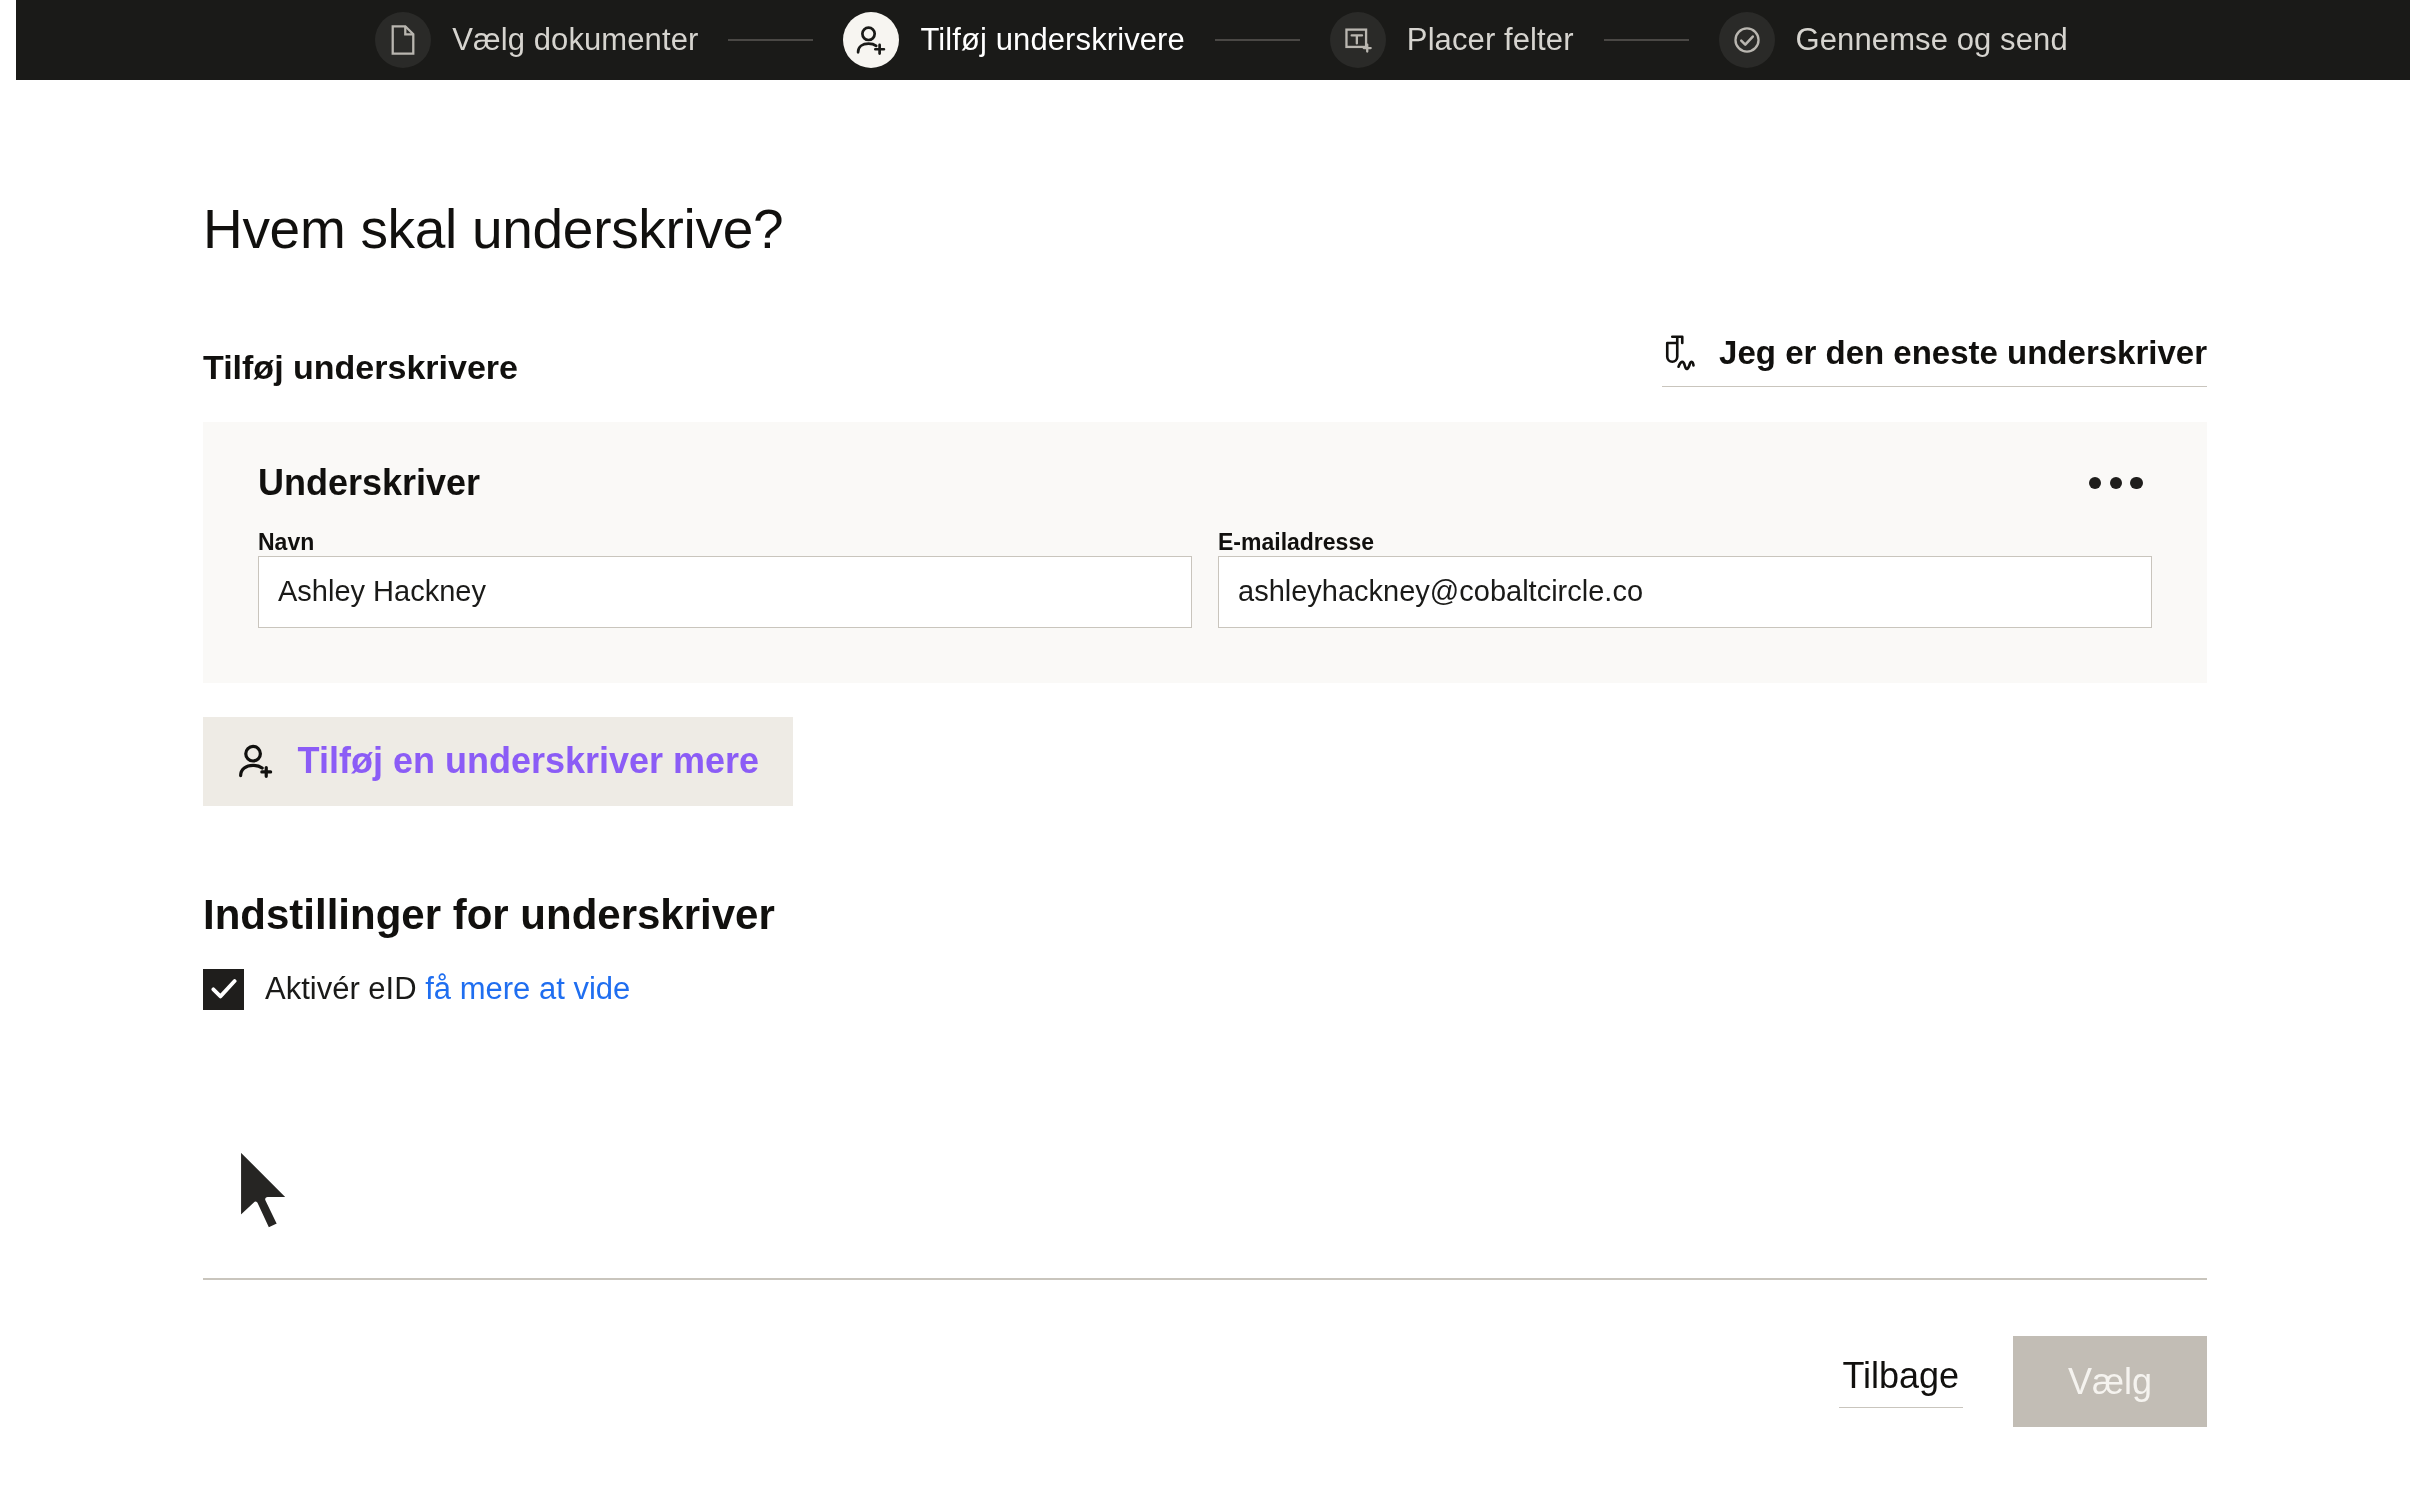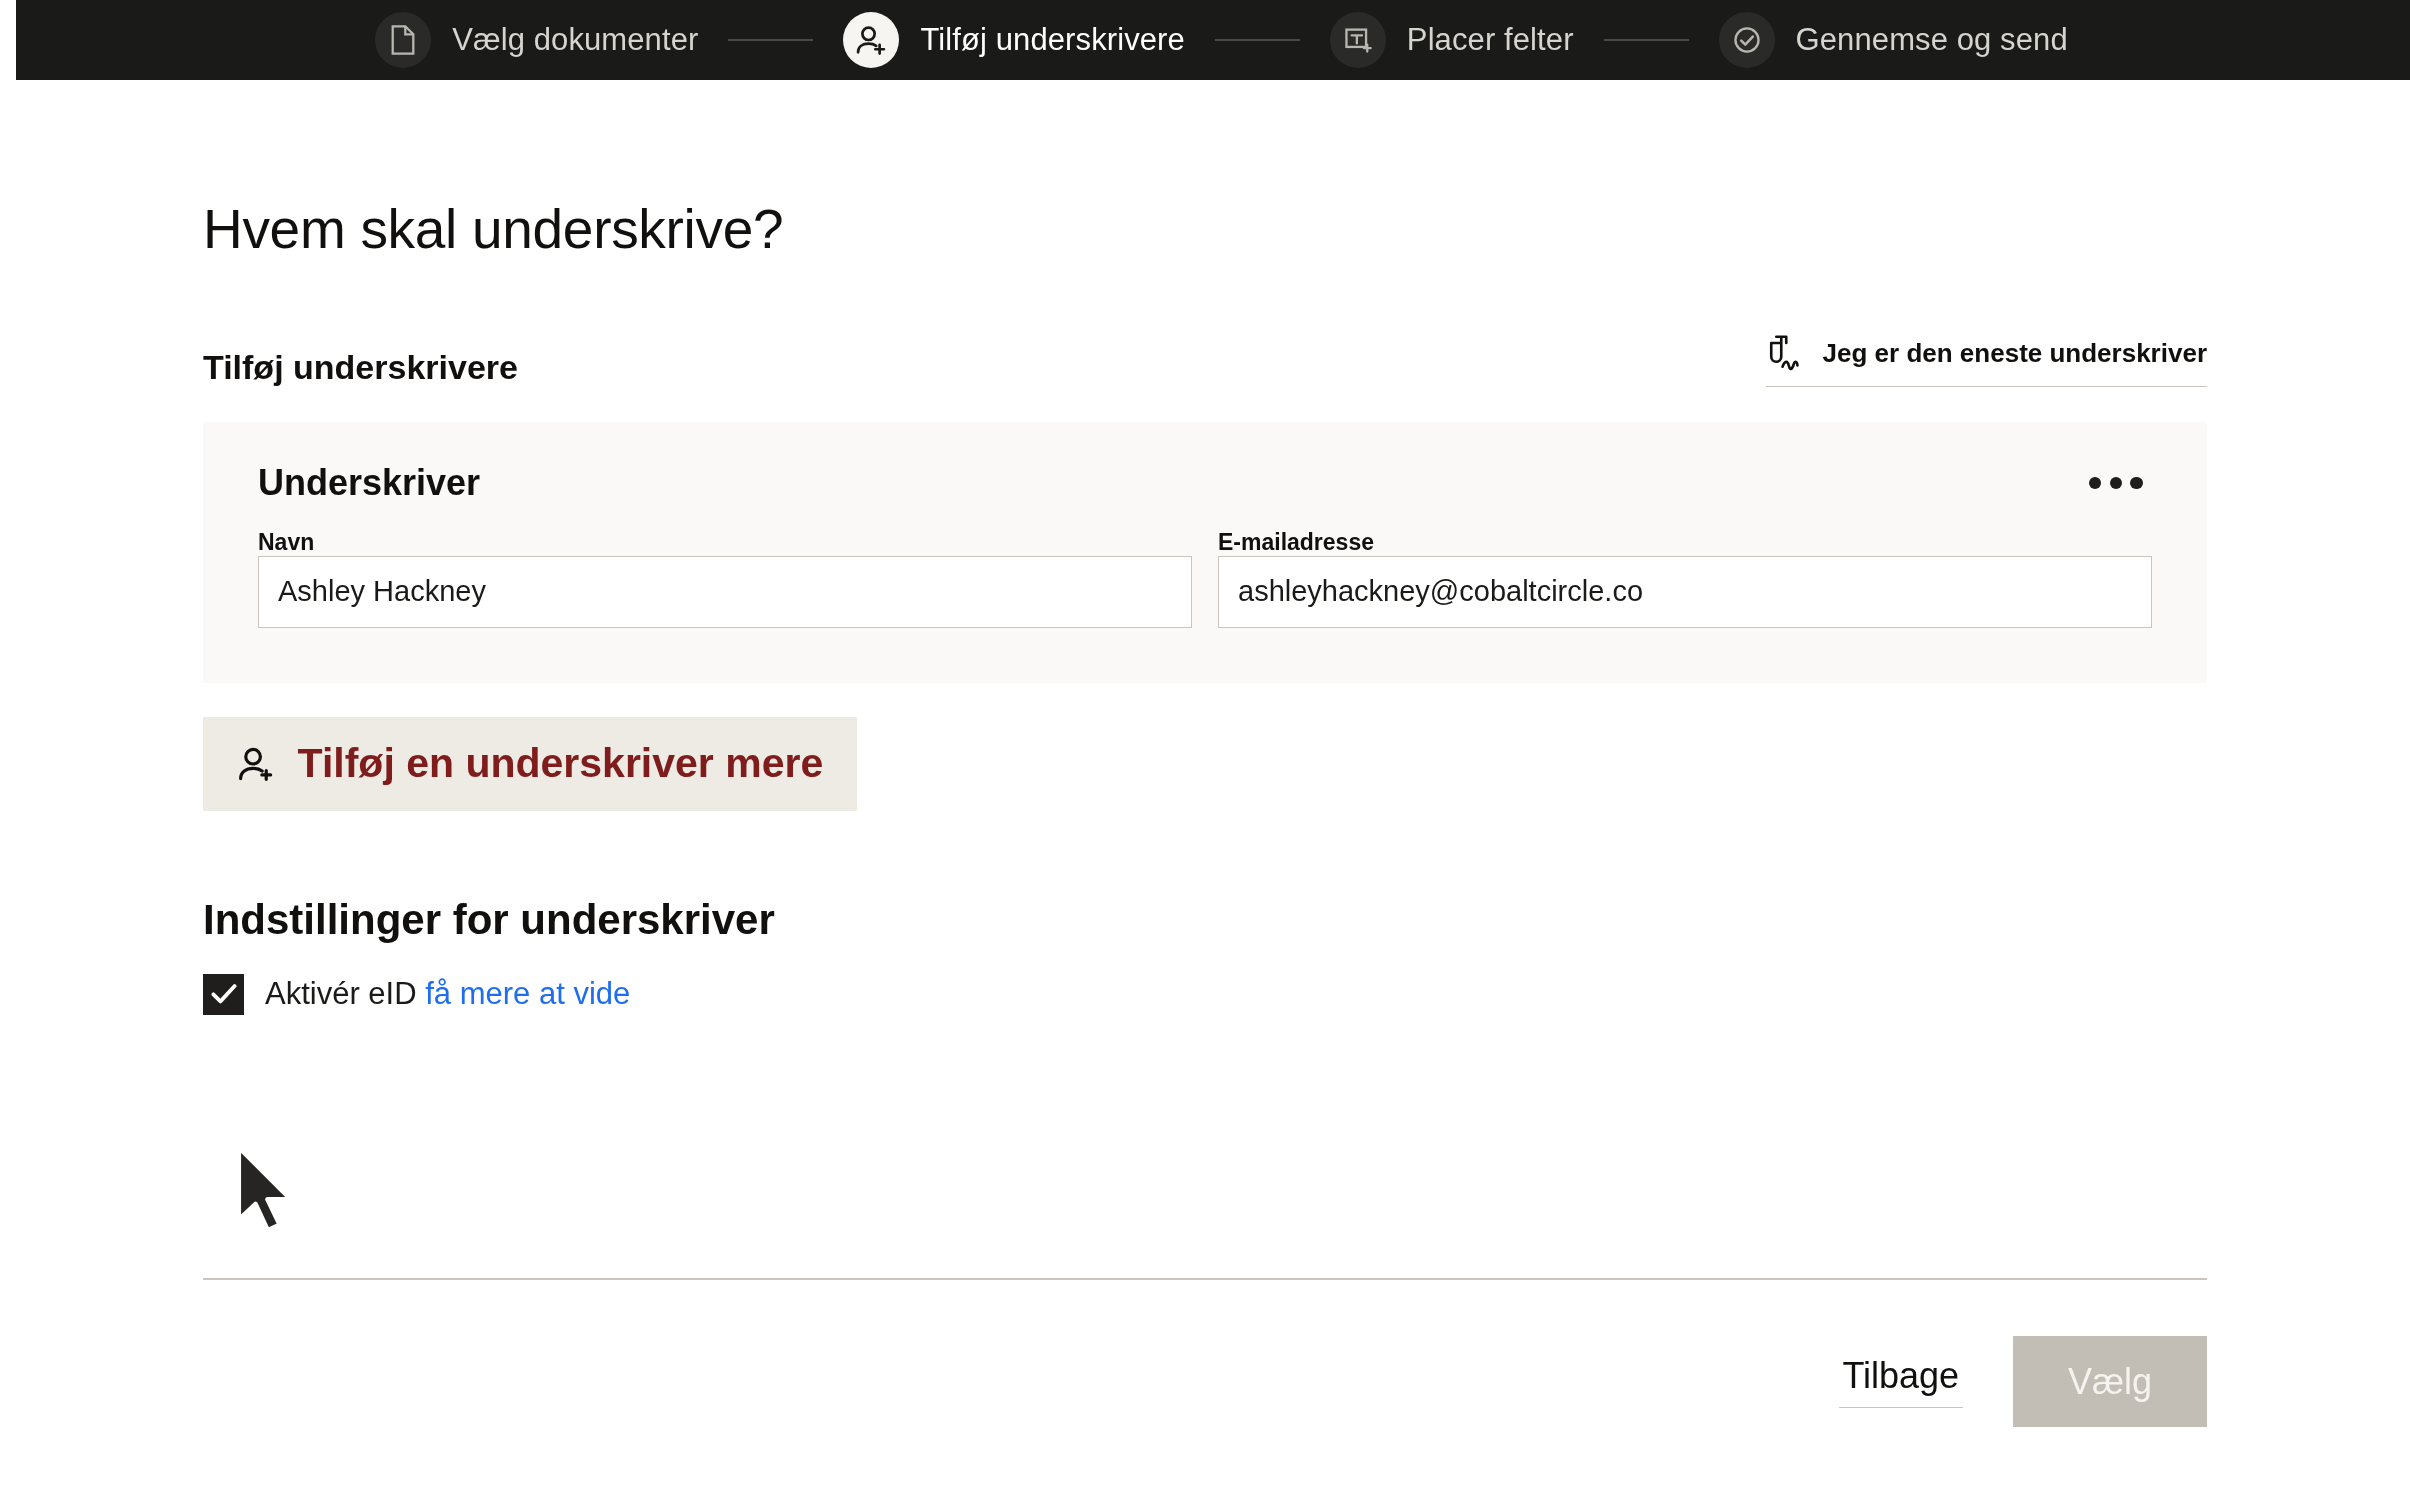--- a/index.html
+++ b/index.html
@@ -67,21 +67,21 @@
     font-size: 34px; font-weight: 700; color: #11100e;
   }
   .sole-signer {
     display: flex; align-items: center;
     gap: 19px;
     padding-bottom: 13px;
     border-bottom: 1.9px solid #c9c5bd;
     cursor: pointer;
   }
   .sole-signer-label {
-    font-size: 26px; font-weight: 700; color: #11100e; white-space: nowrap;
+    font-size: 33px; font-weight: 700; color: #11100e; white-space: nowrap;
   }
 
   
   .signer-card {
     margin-top: 35px;
     background: #faf9f7;
     padding: 40px 55px 55px 55px;
     position: relative;
   }
   .signer-card-head {
@@ -122,21 +122,21 @@
   .add-signer-btn {
     margin-top: 34px;
     display: inline-flex; align-items: center; gap: 22.6px;
     background: #eeebe5;
     border: none;
     padding: 23.5px 34px;
     cursor: pointer;
     font-family: "Liberation Sans", sans-serif;
   }
   .add-signer-label {
-    font-size: 41px; font-weight: 700; color: #7f1d1d; white-space: nowrap;
+    font-size: 36px; font-weight: 700; color: #8b5cf6; white-space: nowrap;
   }
 
   
   .settings-title {
     margin-top: 85px;
     font-size: 42px; font-weight: 700; color: #11100e;
   }
   .checkbox-row {
     margin-top: 30px;
     display: flex; align-items: center; gap: 21px;

